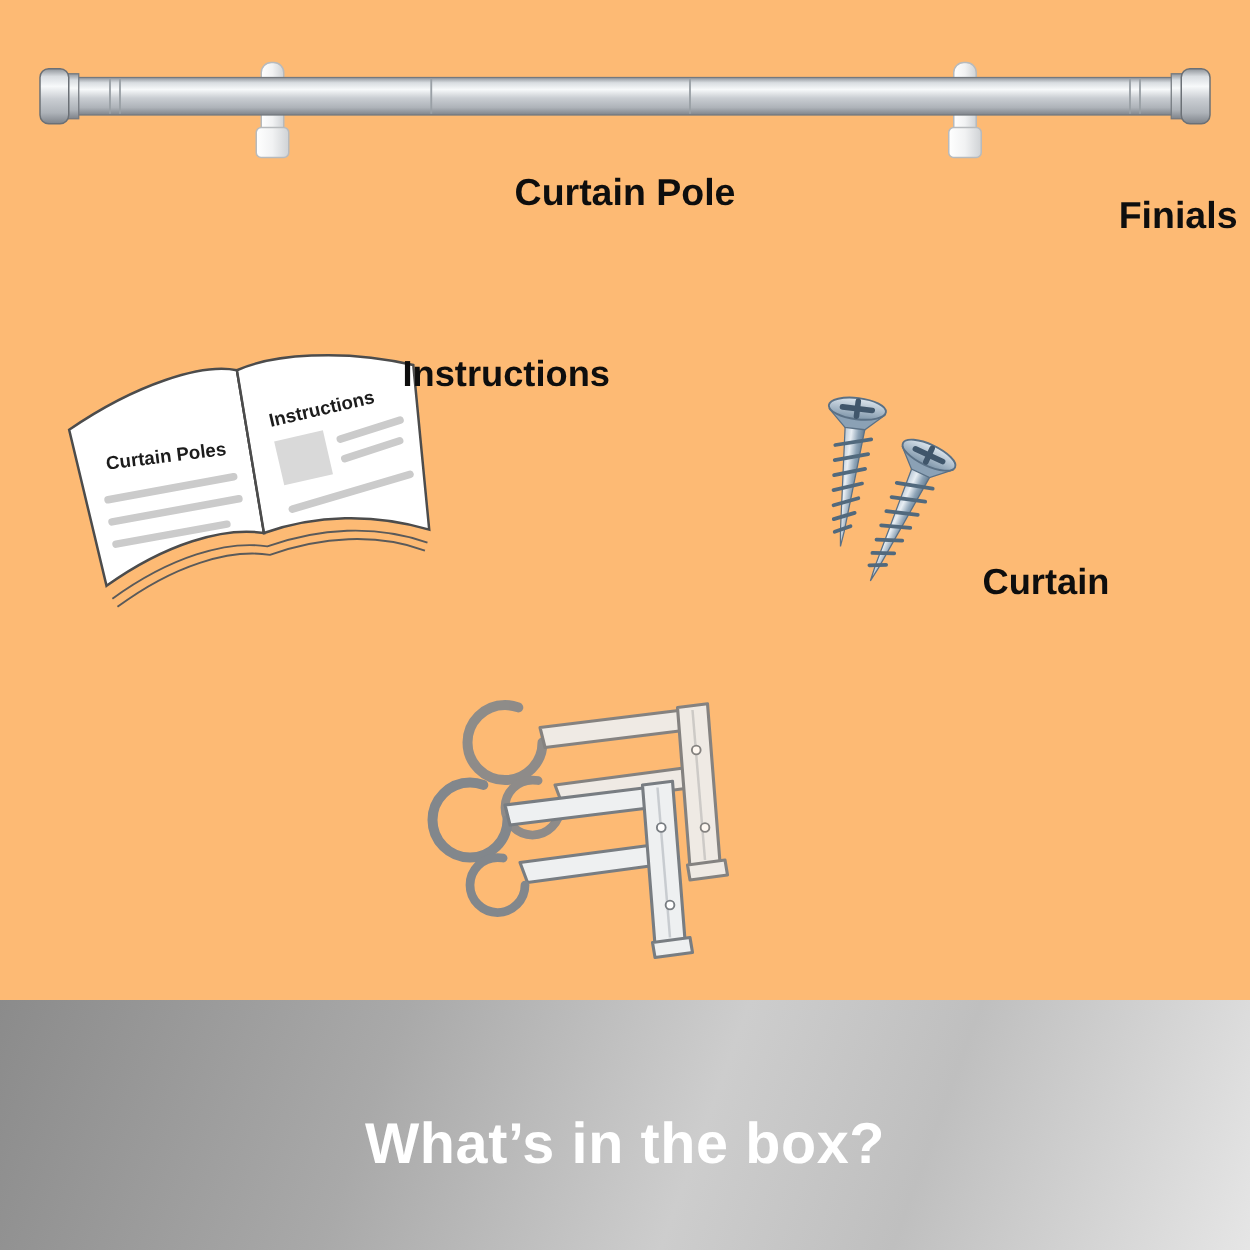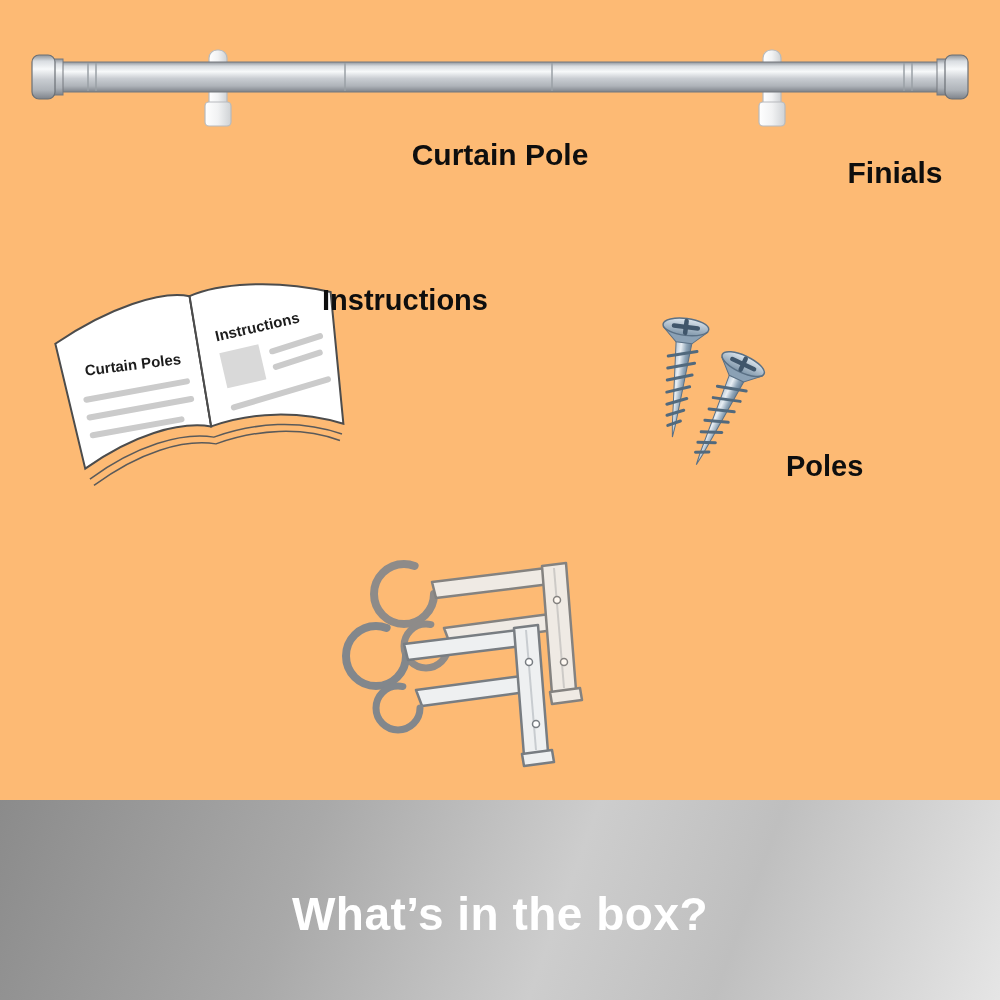--- a/index.html
+++ b/index.html
@@ -1,21 +1,21 @@
 <!DOCTYPE html>
 <html><head>
 <meta charset="utf-8">
 <style>
   *{box-sizing:border-box}
   html,body{margin:0;padding:0;background:#ffffff}
   .page{position:relative;width:1000px;height:1000px;background:#fdba74;
         font-family:"Liberation Sans",sans-serif;overflow:hidden}
   .label{position:absolute;font-weight:700;color:#0e0e0e;font-size:29px;white-space:nowrap}
   .label-curtain-pole{left:330px;top:138px;width:340px;text-align:center;font-size:30px}
-  .label-finials{left:800px;top:156px;width:190px;text-align:center;font-size:30px}
+  .label-finials{left:800px;top:156px;width:190px;text-align:right;font-size:30px}
   .label-instructions{left:322px;top:284px}
   .label-screws{left:786px;top:450px}
   .label-brackets{left:143px;top:630px}
   .pole-svg{position:absolute;left:28px;top:46px}
   .booklet-svg{position:absolute;left:28px;top:262px}
   .screws-svg{position:absolute;left:645px;top:298px}
   .brackets-svg{position:absolute;left:300px;top:538px}
   svg text{font-family:"Liberation Sans",sans-serif}
   .banner{position:absolute;left:0;top:800px;width:1000px;height:253px;
           display:flex;align-items:center;justify-content:center;
@@ -141,21 +141,21 @@
         <g stroke="#40566b" stroke-width="4.5" stroke-linecap="round">
           <line x1="-12" y1="9" x2="12" y2="9"></line>
           <line x1="0" y1="3" x2="0" y2="15"></line>
         </g>
       </g>
     </defs>
     <use href="#screwShape" transform="translate(42,20) rotate(7)"></use>
     <use href="#screwShape" transform="translate(102,58) rotate(25)"></use>
   </svg>
 
-  <div class="label label-screws">Poles</div>
+  <div class="label label-screws">Curtain</div>
 
   <svg class="brackets-svg" width="300" height="235" viewBox="0 0 300 235">
     <defs>
       <g id="bracketShape">
 
         <circle cx="64" cy="52" r="30" fill="none" stroke="#82878c" stroke-width="8" stroke-dasharray="152 37" stroke-linecap="round"></circle>
 
         <path d="M92 40 L206 26 L210 42 L96 56 Z" fill="#eef0f1" stroke="#787d82" stroke-width="2.5" stroke-linejoin="round"></path>
 
         <path d="M104 86 L210 72 L214 88 L110 102 Z" fill="#eef0f1" stroke="#787d82" stroke-width="2.5" stroke-linejoin="round"></path>

